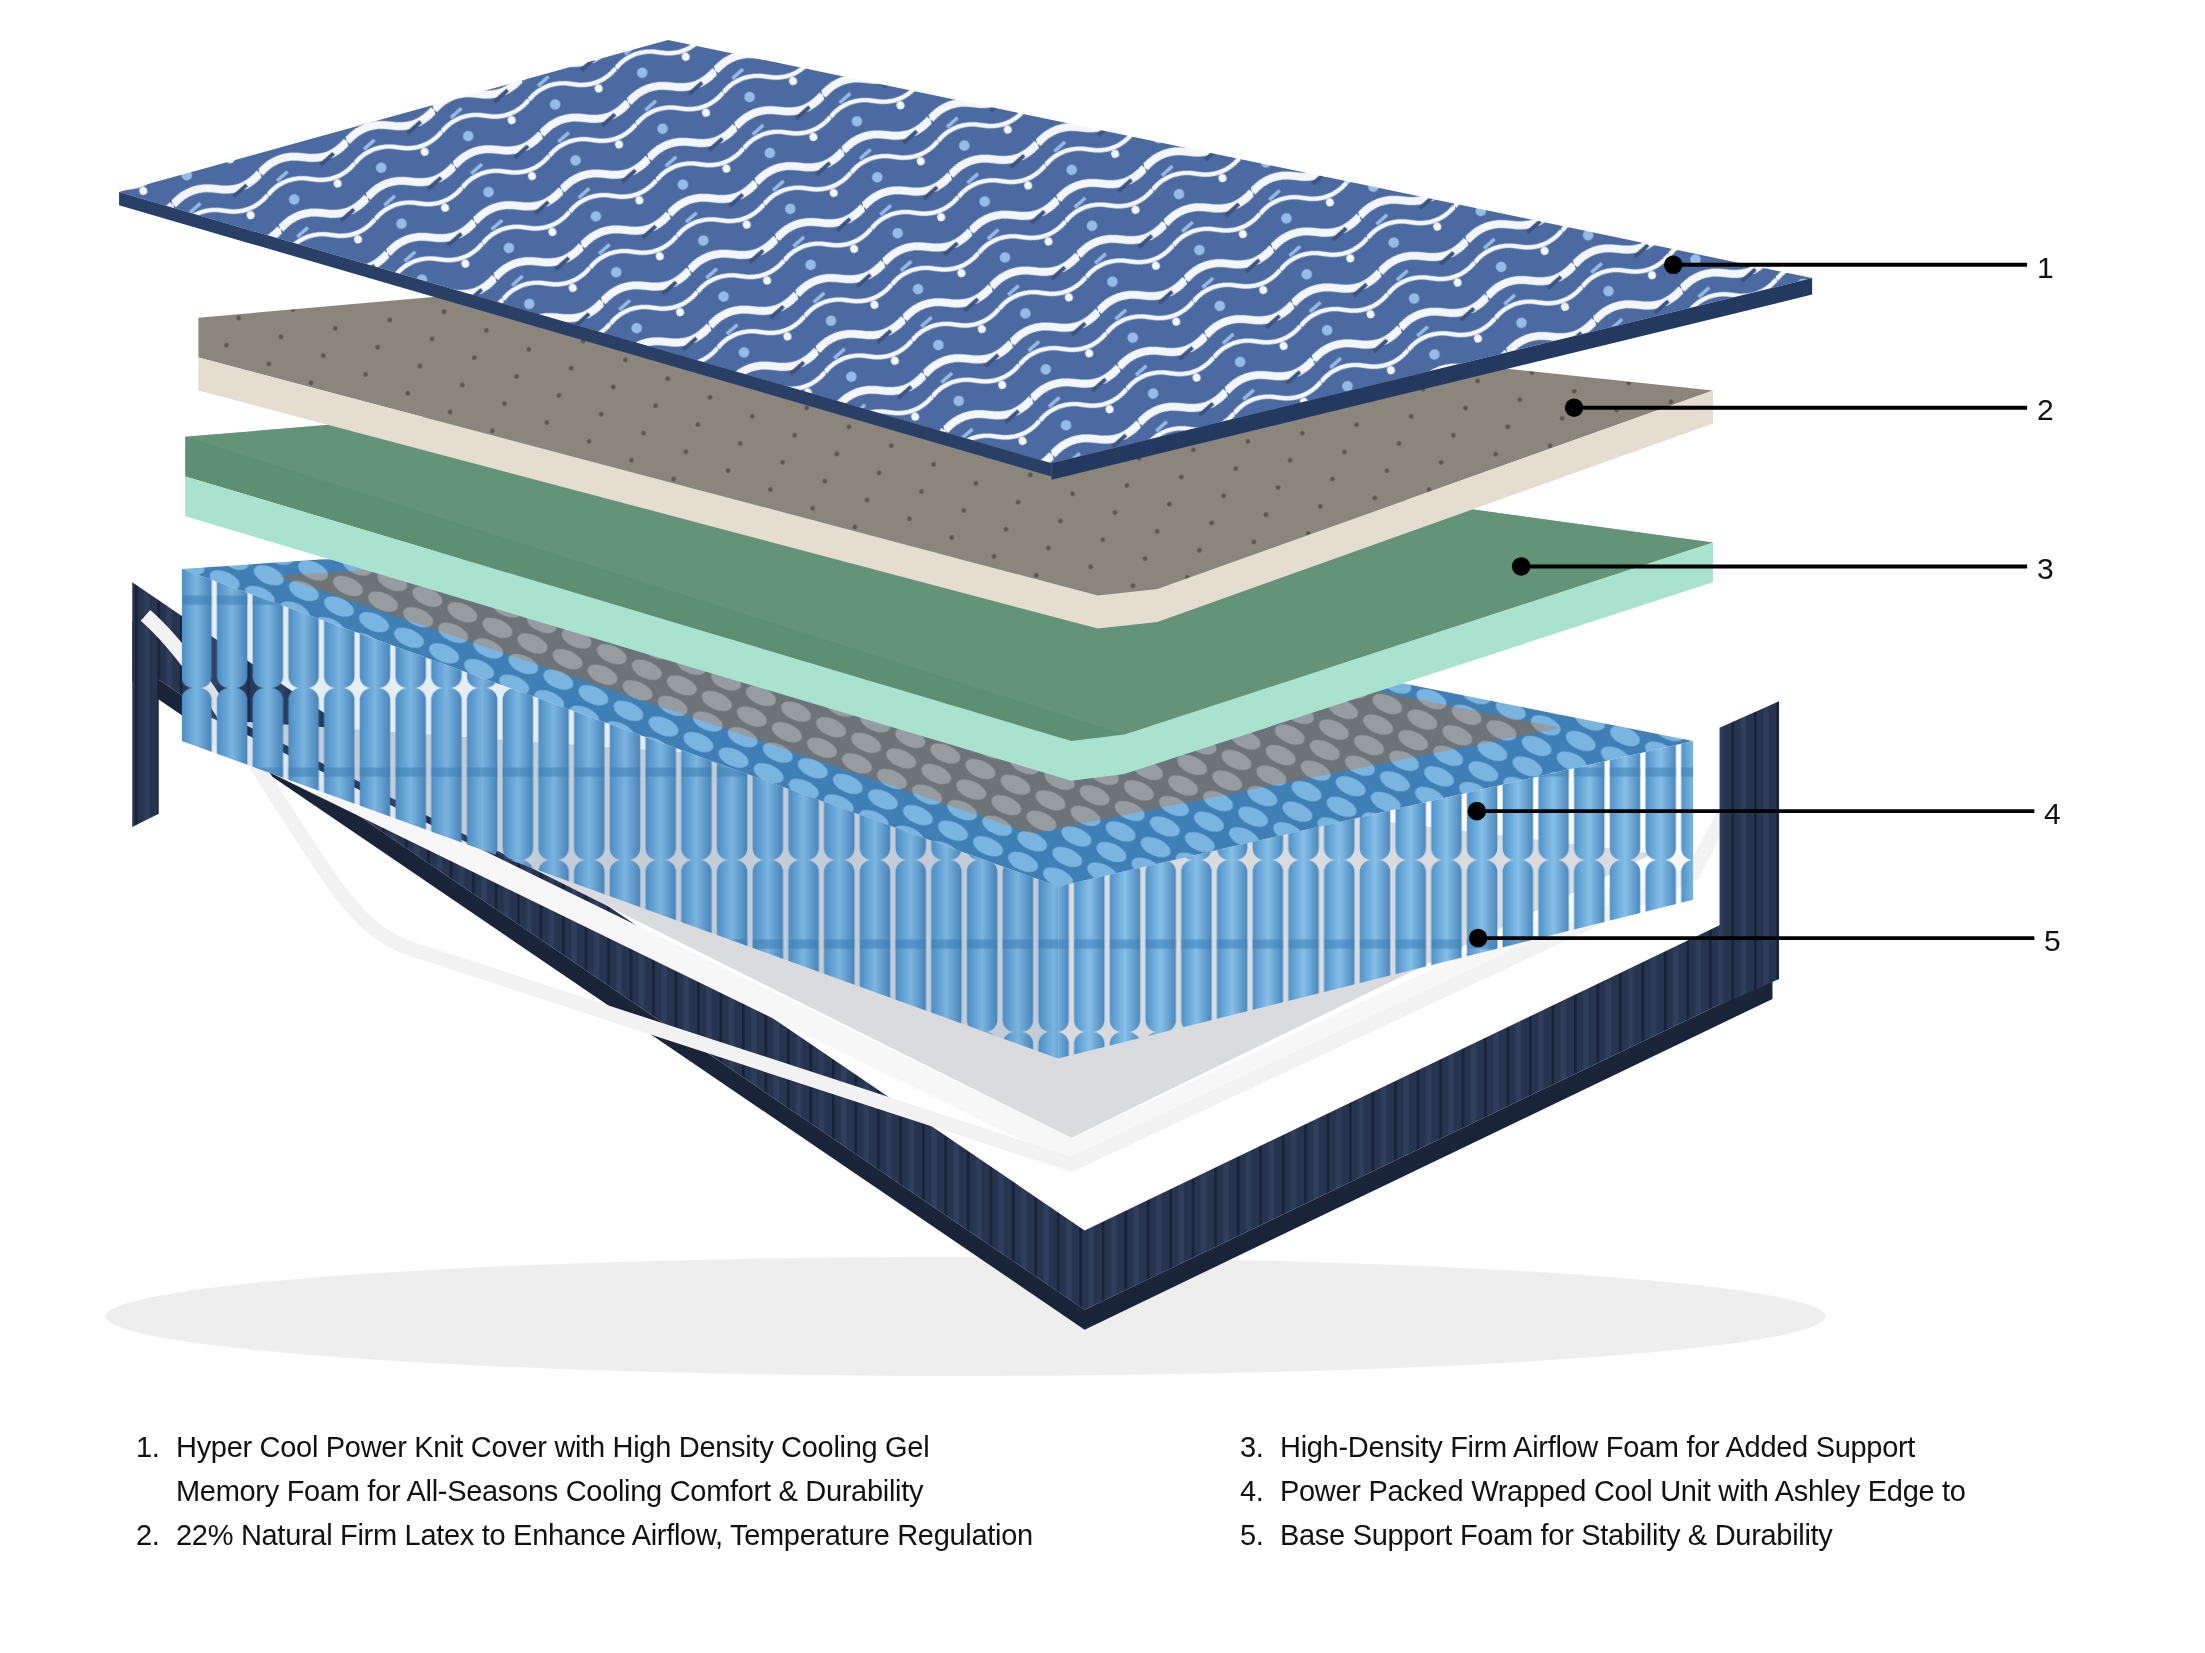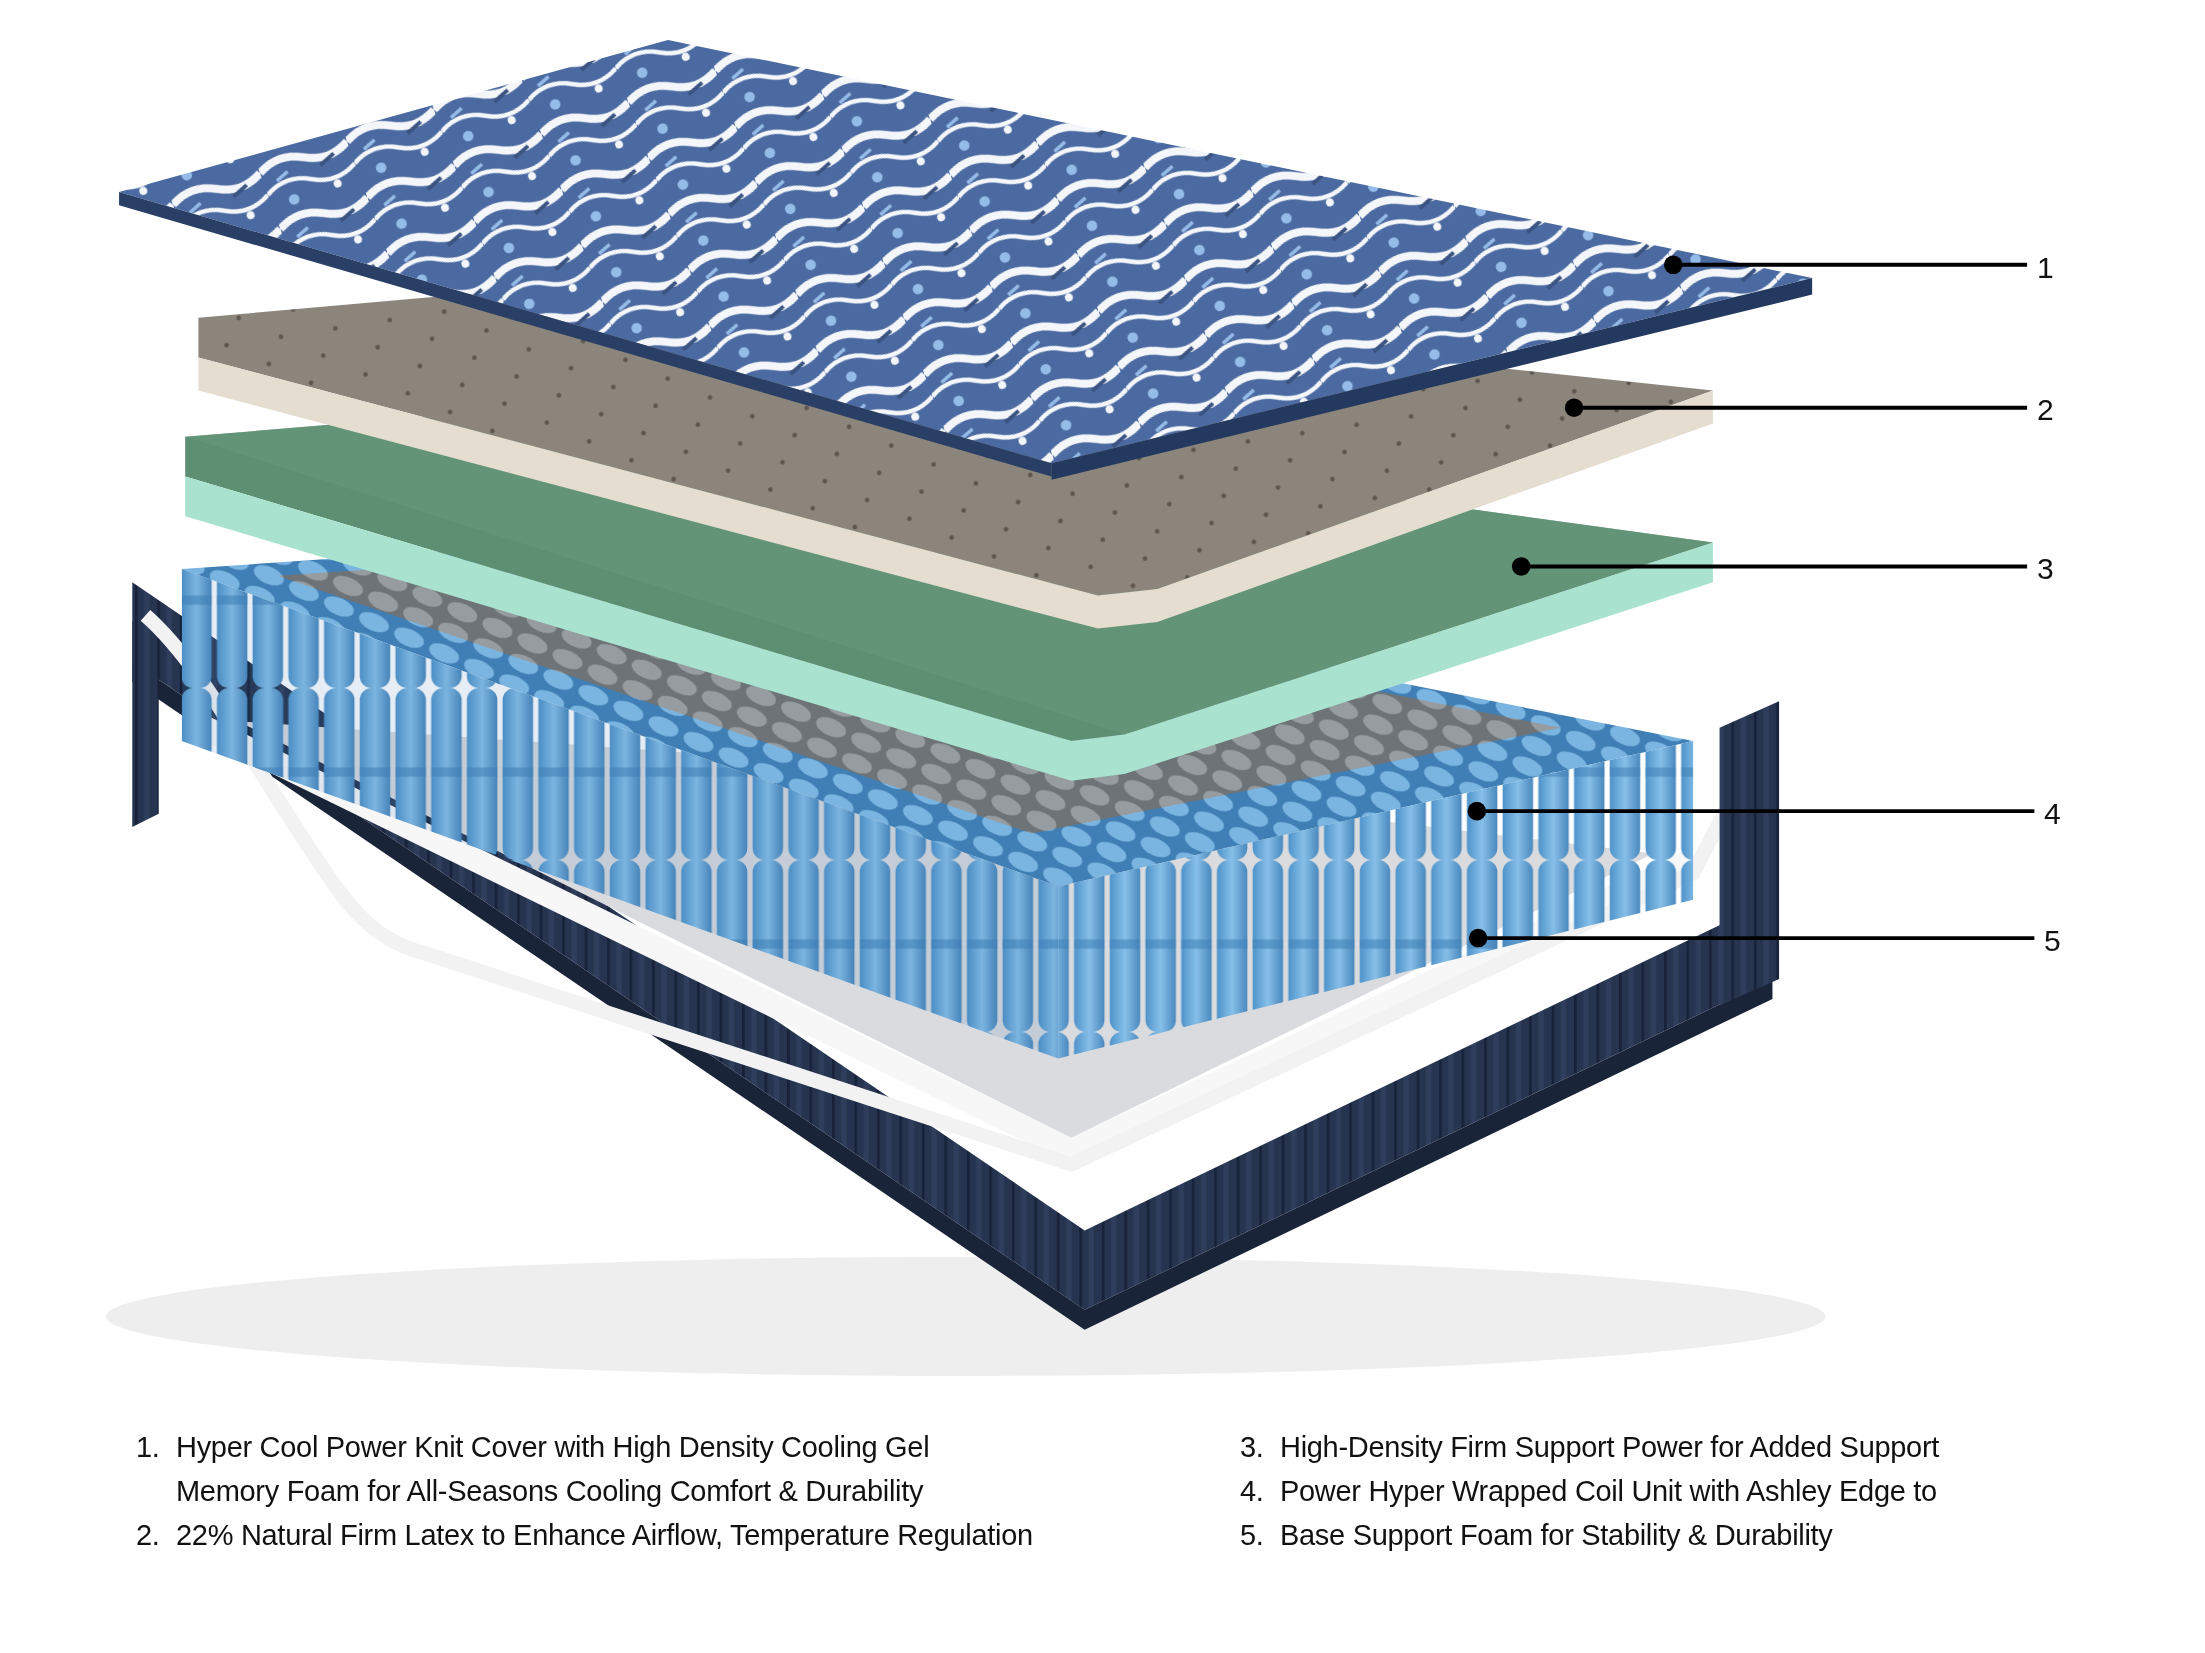--- a/index.html
+++ b/index.html
@@ -155,27 +155,27 @@
       <span class="t">
         <div>22% Natural Firm Latex to Enhance Airflow, Temperature Regulation</div>
       </span>
     </div>
   </div>
 
   <div class="legend legend-right">
     <div class="legend-item">
       <span class="n">3.</span>
       <span class="t">
-        <div>High-Density Firm Support Power for Added Support</div>
+        <div>High-Density Firm Airflow Foam for Added Support</div>
       </span>
     </div>
     <div class="legend-item">
       <span class="n">4.</span>
       <span class="t">
-        <div>Power Hyper Wrapped Coil Unit with Ashley Edge to</div>
+        <div>Power Packed Wrapped Cool Unit with Ashley Edge to</div>
       </span>
     </div>
     <div class="legend-item">
       <span class="n">5.</span>
       <span class="t">
         <div>Base Support Foam for Stability &amp; Durability</div>
       </span>
     </div>
   </div>
 </div>

